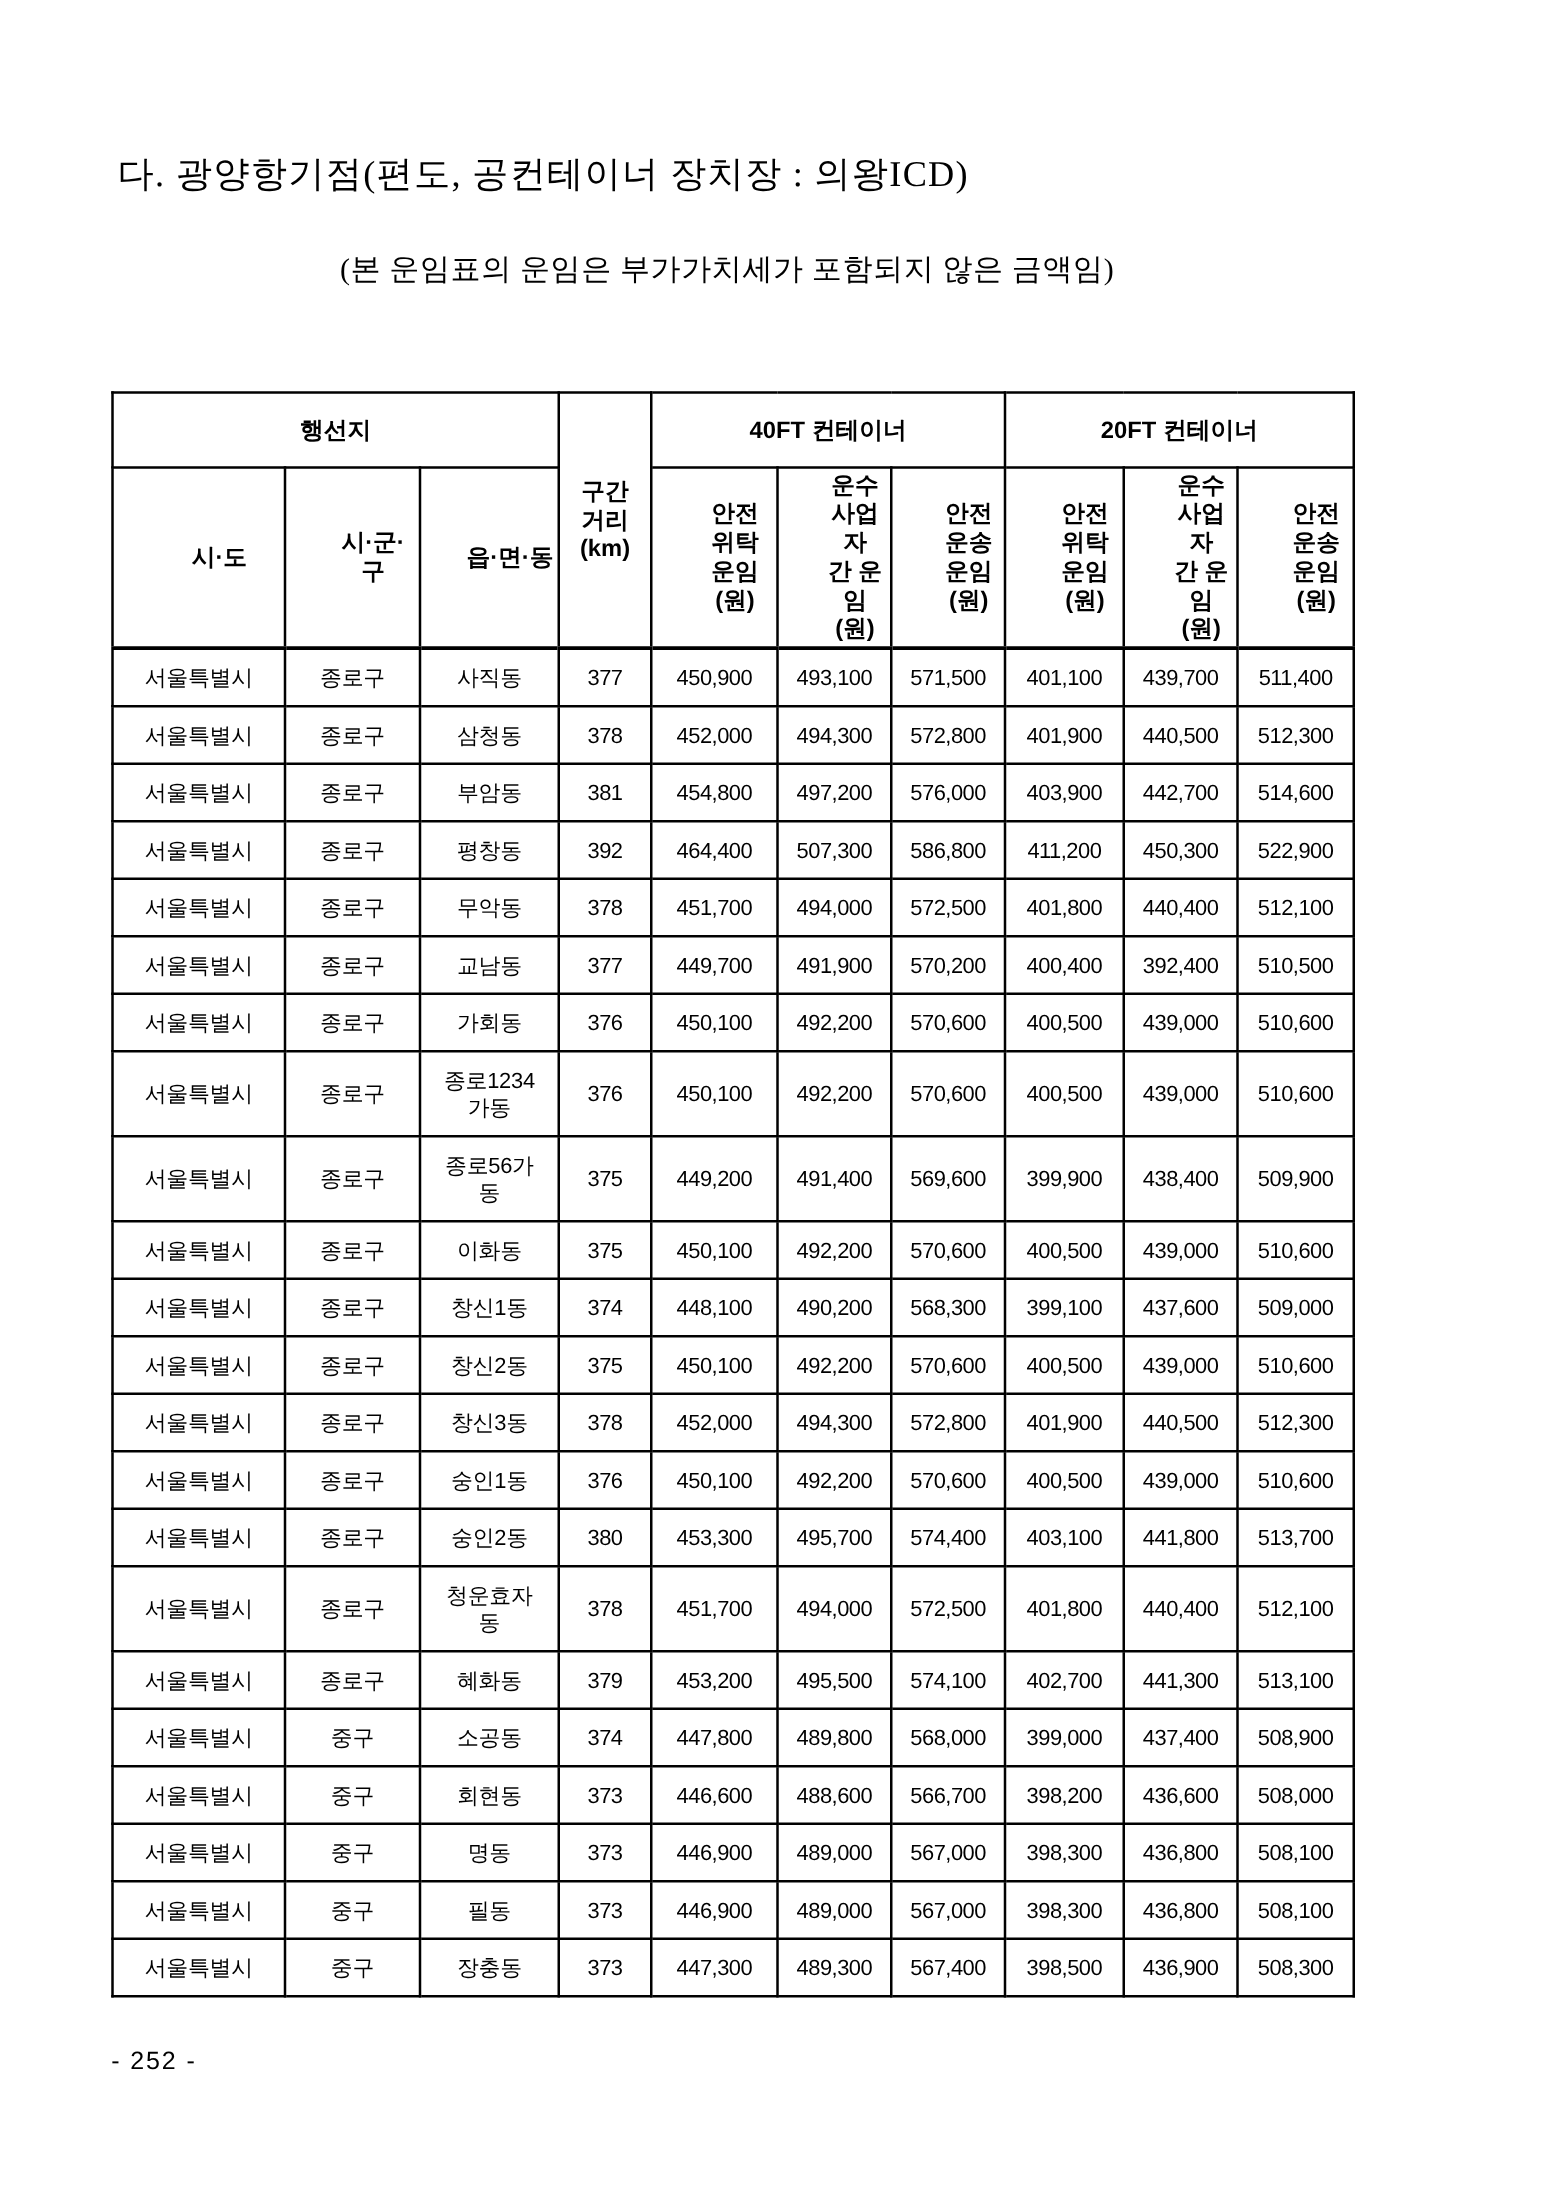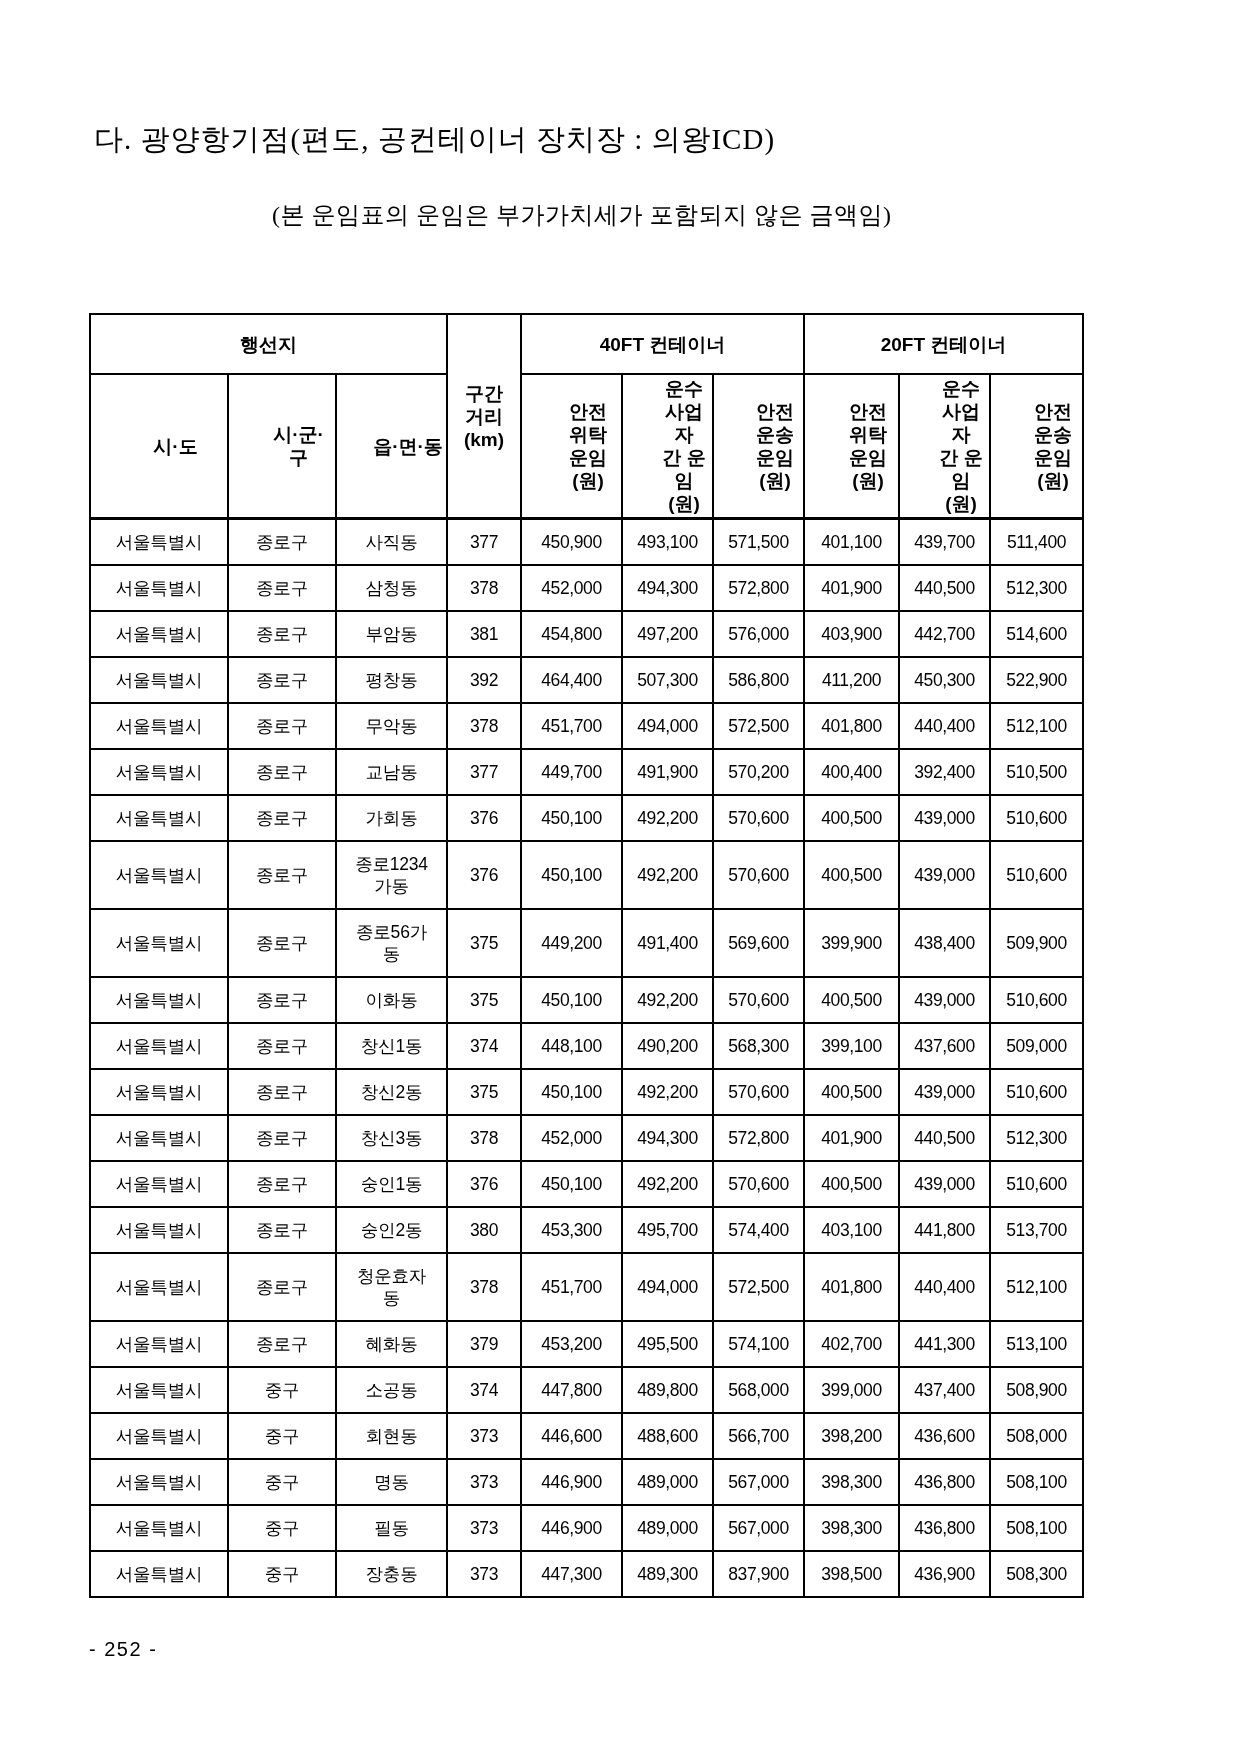--- a/index.html
+++ b/index.html
@@ -390,21 +390,21 @@
     <td class="num">436,800</td>
     <td class="num">508,100</td>
   </tr>
         <tr>
     <td>서울특별시</td>
     <td>중구</td>
     <td class="pre">장충동</td>
     <td class="num">373</td>
     <td class="num">447,300</td>
     <td class="num">489,300</td>
-    <td class="num">837,900</td>
+    <td class="num">567,400</td>
     <td class="num">398,500</td>
     <td class="num">436,900</td>
     <td class="num">508,300</td>
   </tr>
       </tbody>
   </table>
 
   <div class="page-number">- 252 -</div>
 
 </div>

